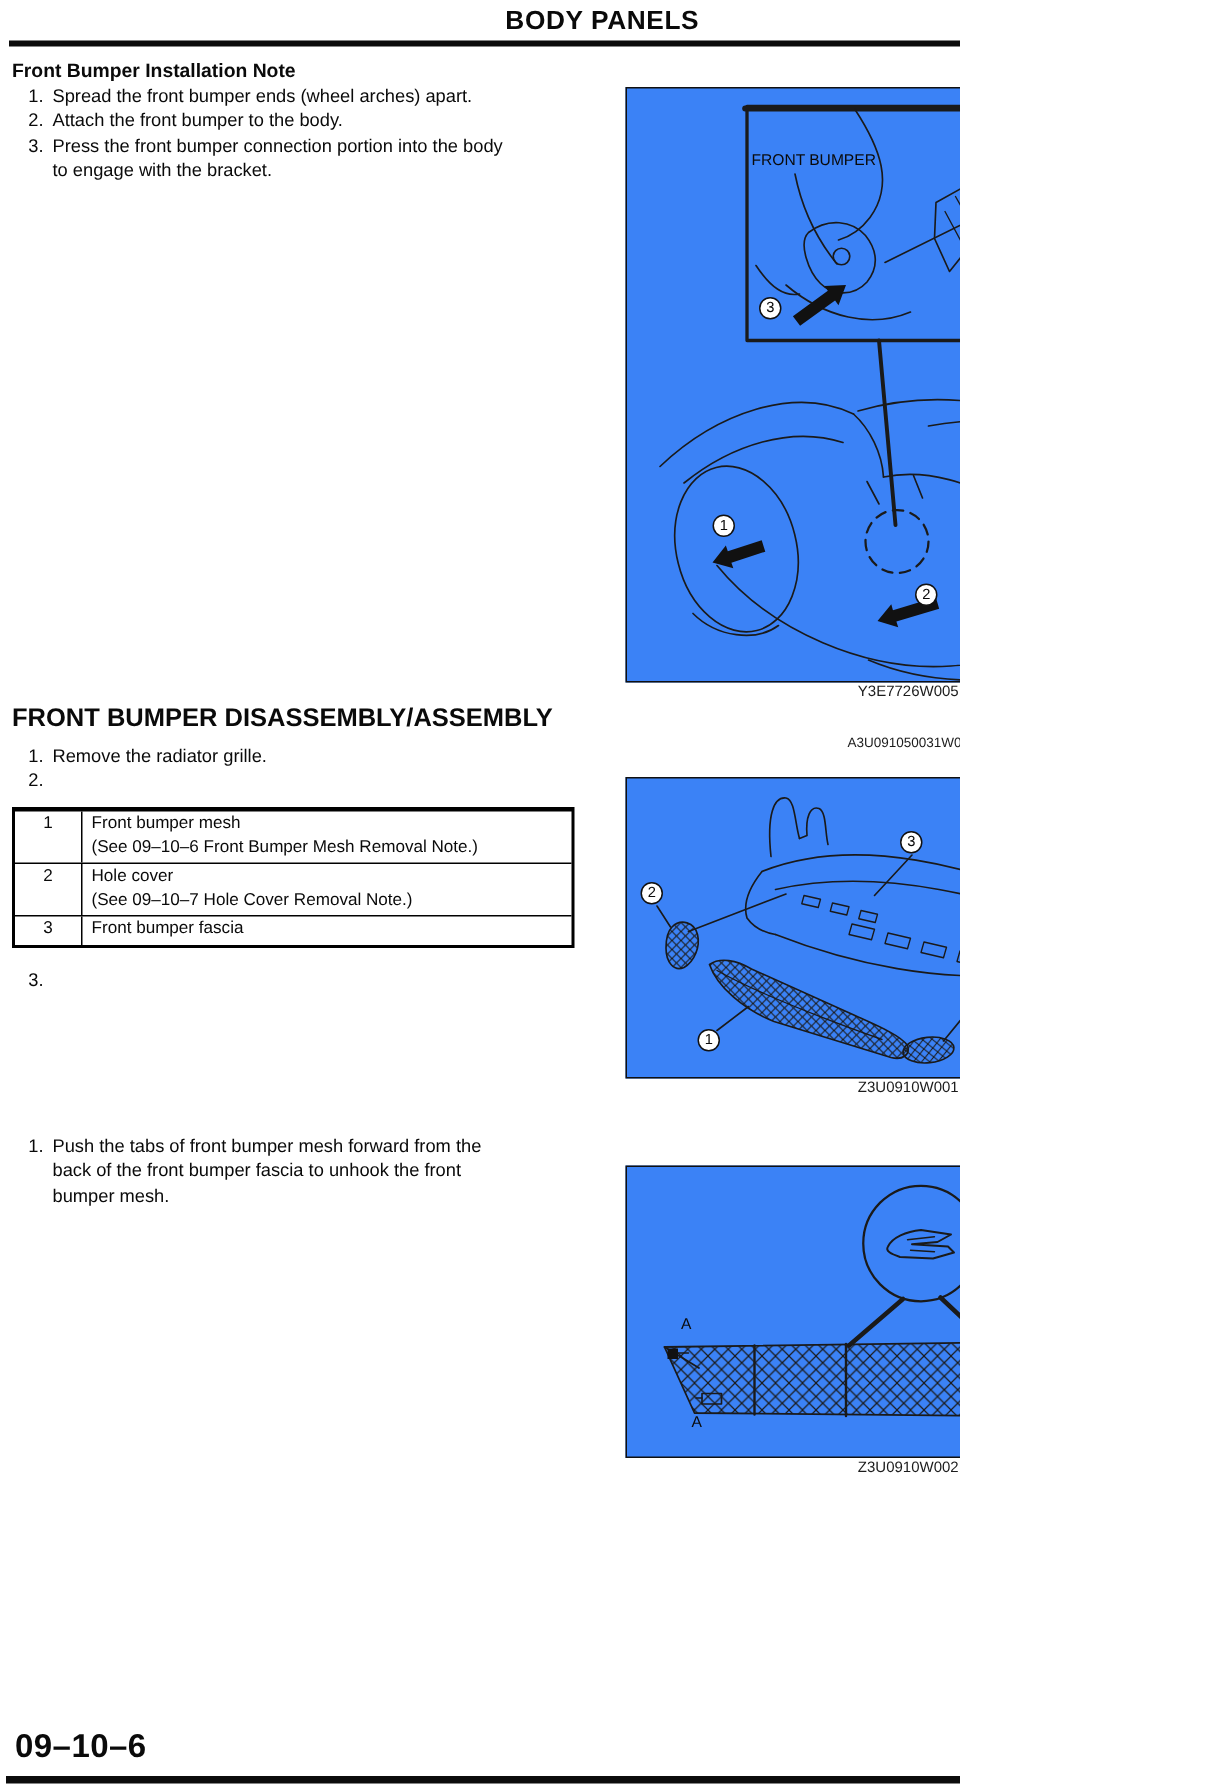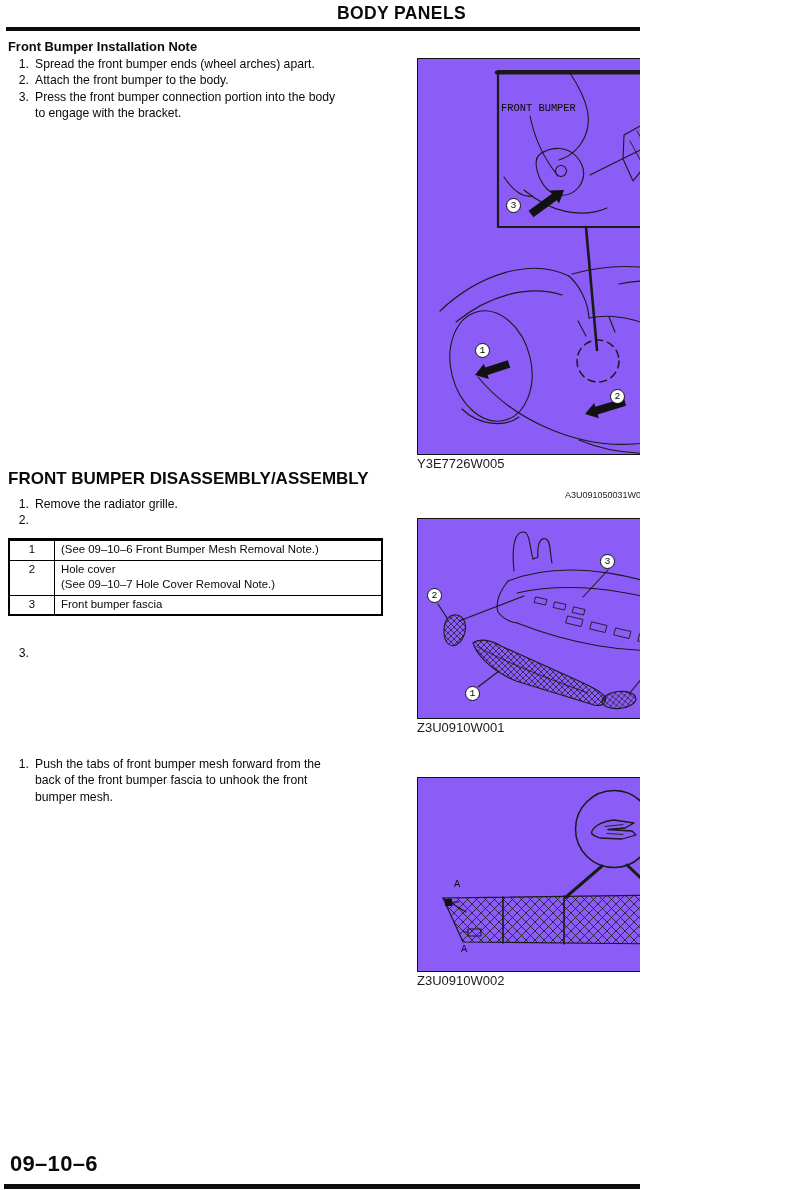--- a/index.html
+++ b/index.html
@@ -13,26 +13,26 @@
   .sec h2.caps{font-size:17px;}
   .step{display:flex;line-height:16.4px;font-size:12.2px;}
   .step .n{width:21px;padding-right:6px;text-align:right;flex:none;}
   .step .t{width:302px;}
   .tbl{position:absolute;left:8px;width:375px;border:2.2px solid #000;border-top-width:3.2px;
        box-sizing:border-box;font-size:11.4px;line-height:15.6px;}
   .trow{display:flex;}
   .trow + .trow{border-top:1.5px solid #000;}
   .tno{width:44px;flex:none;border-right:1.5px solid #000;text-align:center;padding-top:1px;}
   .tdesc{flex:1;padding:1px 6px 2px 6px;}
-  .figure{position:absolute;border:1.7px solid #101010;background:#8b5cf6;box-sizing:content-box;font-family:Liberation Mono, monospace;}
+  .figure{position:absolute;border:1.7px solid #101010;background:#3b82f6;box-sizing:content-box;}
   .figure svg{position:absolute;left:0;top:0;}
   .fig-label{position:absolute;font-size:10.4px;white-space:nowrap;}
   .callout{position:absolute;width:15px;height:15px;border:1.3px solid #111;border-radius:50%;
         background:#fff;font-size:9.8px;line-height:14px;text-align:center;box-sizing:border-box;}
-  .fig-code{position:absolute;left:417px;width:377px;text-align:left;font-size:13px;color:#1c1c1c;}
+  .fig-code{position:absolute;left:417px;width:377px;text-align:center;font-size:10px;color:#1c1c1c;}
   .doc-code{position:absolute;left:417px;width:377px;text-align:center;font-size:9px;color:#1c1c1c;}
   .pageno{position:absolute;left:10px;top:1151px;font-size:22px;font-weight:bold;letter-spacing:.3px;}
   .footer-bar{position:absolute;left:4px;top:1184px;width:792px;height:4.5px;background:#0c0c0c;}
 </style>
 </head>
 <body>
 
 <div class="page">
 
   <div class="hdr-title">BODY PANELS</div>
@@ -117,20 +117,21 @@
     </div>
     <div class="step">
       <span class="n">2.</span>
     </div>
   </section>
 
   <div class="tbl" style="top:538px">
     <div class="trow">
       <div class="tno">1</div>
       <div class="tdesc">
+        <div>Front bumper mesh</div>
         <div>(See 09–10–6 Front Bumper Mesh Removal Note.)</div>
       </div>
     </div>
     <div class="trow">
       <div class="tno">2</div>
       <div class="tdesc">
         <div>Hole cover</div>
         <div>(See 09–10–7 Hole Cover Removal Note.)</div>
       </div>
     </div>

